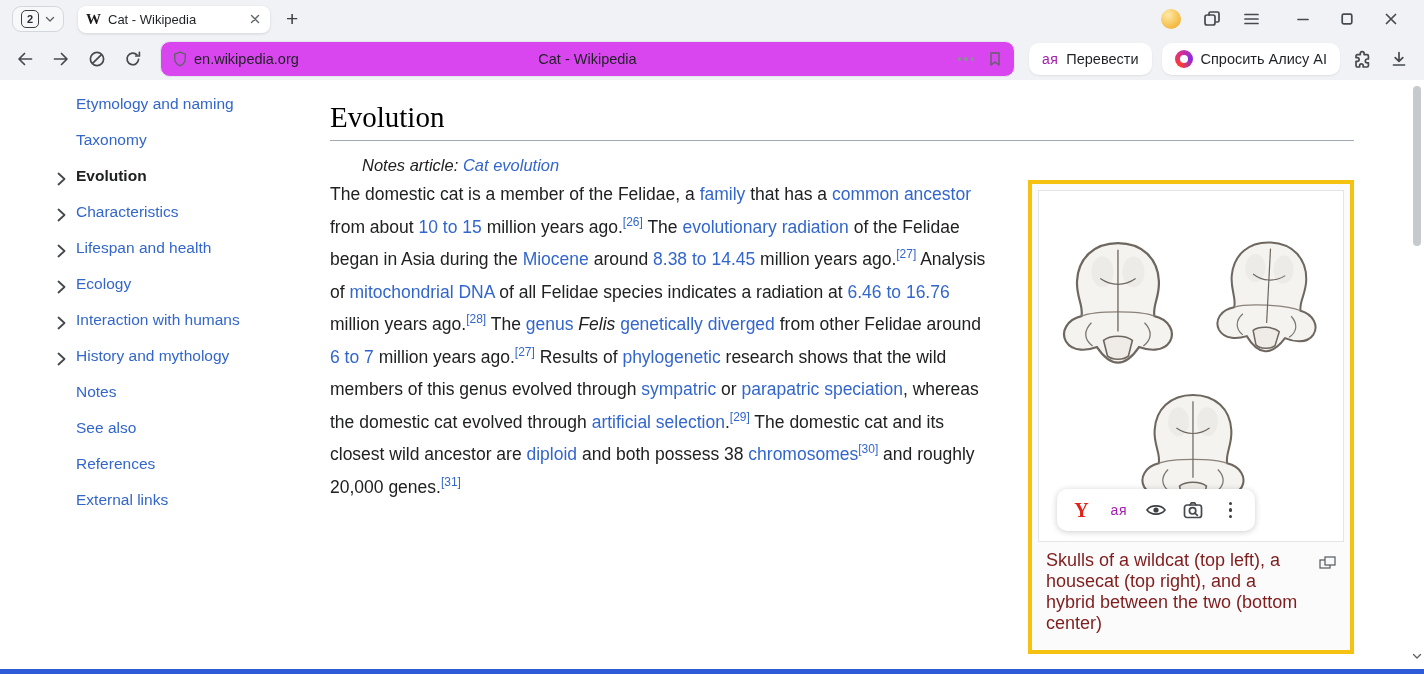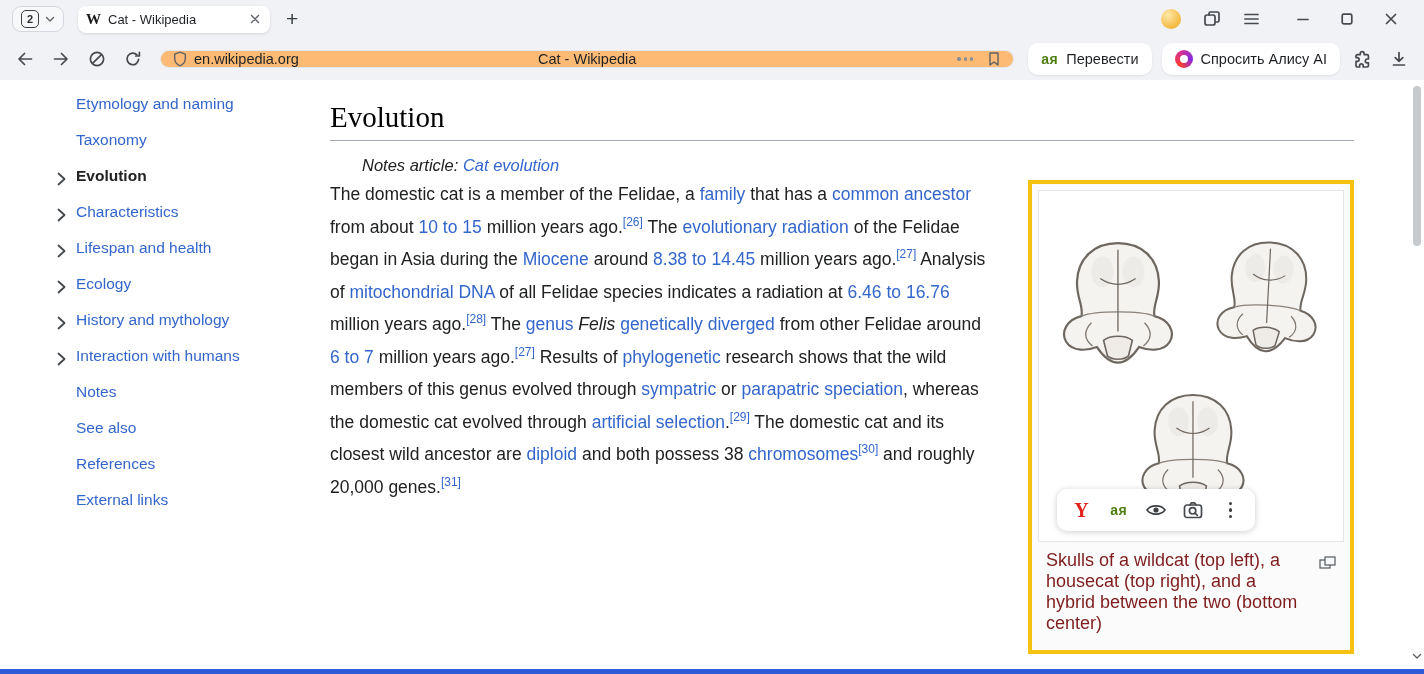--- a/index.html
+++ b/index.html
@@ -20,30 +20,30 @@
   .new-tab { margin-left: 12px; font-size: 21px; color: #3c4043; line-height: 20px; cursor: pointer; padding: 0 4px; }
   .tabbar-right { margin-left: auto; display: flex; align-items: center; gap: 22px; padding-right: 8px; }
   .avatar { width: 20px; height: 20px; border-radius: 50%;
     background: radial-gradient(circle at 35% 30%, #ffe9a8, #f3b73a 75%); }
   .icon-btn { display: flex; align-items: center; justify-content: center; cursor: pointer; }
   .win-controls { display: flex; align-items: center; gap: 30px; margin-left: 14px; padding-right: 10px; }
 
   
   .navbar { height: 42px; background: #f1f2f5; display: flex; align-items: center; padding: 0 12px; gap: 10px; flex: none; }
   .nav-ic { width: 26px; height: 26px; display: flex; align-items: center; justify-content: center; cursor: pointer; }
-  .urlbar { flex: 1; height: 18px; background: #fdba74; border: 1px solid #e3e6ea; border-radius: 10px;
+  .urlbar { flex: 1; height: 36px; background: #d946ef; border: 1px solid #e3e6ea; border-radius: 10px;
     display: flex; align-items: center; padding: 0 12px; position: relative; margin: 0 4px; }
   .url-domain { font-size: 14.5px; color: #1f2125; margin-left: 7px; }
   .url-title { position: absolute; left: 0; right: 0; text-align: center; font-size: 14.5px; color: #1f2125; pointer-events: none; }
   .url-right { margin-left: auto; display: flex; align-items: center; gap: 14px; }
   .hdots { display: flex; gap: 3px; cursor: pointer; }
   .hdots i { width: 3.4px; height: 3.4px; border-radius: 50%; background: #8a8f96; }
   .chip { height: 32px; background: #fff; border-radius: 10px; display: flex; align-items: center; gap: 8px;
     padding: 0 13px; font-size: 14.5px; color: #1f2125; box-shadow: 0 1px 2px rgba(0,0,0,.08); cursor: pointer; white-space: nowrap; }
-  .tr-glyph { font-weight: 700; font-size: 14px; color: #4d7c0f; letter-spacing: 0.5px; }
+  .tr-glyph { font-weight: 400; font-size: 14px; color: #a21caf; letter-spacing: 0.5px; }
   .alice-ring { width: 18px; height: 18px; border-radius: 50%; position: relative; flex: none;
     background: conic-gradient(from 210deg, #ff3e30, #d6308f, #8a2be2, #ff3e30); }
   .alice-ring::after { content: ""; position: absolute; left: 5px; top: 5px; width: 8px; height: 8px;
     border-radius: 50%; background: #fff; }
 
   
   .content { flex: 1; background: #fff; display: flex; position: relative; overflow: hidden; }
   .toc { width: 330px; flex: none; padding: 12px 0 0 57px; }
   .toc-item { position: relative; padding-left: 19px; margin-bottom: 13px; font-size: 15.5px; line-height: 23px; }
   .toc-chevron { position: absolute; left: 0; top: 5px; }
@@ -227,24 +227,24 @@
                 <path d="M1.5 1.5 L7.5 7 L1.5 12.5" fill="none" stroke="#44484d" stroke-width="1.8" stroke-linecap="round" stroke-linejoin="round"></path>
               </svg></span><span class="toc-link">Characteristics</span></div>
           <div class="toc-item"><span class="toc-chevron"><svg width="9" height="14" viewBox="0 0 9 14">
                 <path d="M1.5 1.5 L7.5 7 L1.5 12.5" fill="none" stroke="#44484d" stroke-width="1.8" stroke-linecap="round" stroke-linejoin="round"></path>
               </svg></span><span class="toc-link">Lifespan and health</span></div>
           <div class="toc-item"><span class="toc-chevron"><svg width="9" height="14" viewBox="0 0 9 14">
                 <path d="M1.5 1.5 L7.5 7 L1.5 12.5" fill="none" stroke="#44484d" stroke-width="1.8" stroke-linecap="round" stroke-linejoin="round"></path>
               </svg></span><span class="toc-link">Ecology</span></div>
           <div class="toc-item"><span class="toc-chevron"><svg width="9" height="14" viewBox="0 0 9 14">
                 <path d="M1.5 1.5 L7.5 7 L1.5 12.5" fill="none" stroke="#44484d" stroke-width="1.8" stroke-linecap="round" stroke-linejoin="round"></path>
+              </svg></span><span class="toc-link">Interaction with humans</span></div>
+          <div class="toc-item"><span class="toc-chevron"><svg width="9" height="14" viewBox="0 0 9 14">
+                <path d="M1.5 1.5 L7.5 7 L1.5 12.5" fill="none" stroke="#44484d" stroke-width="1.8" stroke-linecap="round" stroke-linejoin="round"></path>
               </svg></span><span class="toc-link">History and mythology</span></div>
-          <div class="toc-item"><span class="toc-chevron"><svg width="9" height="14" viewBox="0 0 9 14">
-                <path d="M1.5 1.5 L7.5 7 L1.5 12.5" fill="none" stroke="#44484d" stroke-width="1.8" stroke-linecap="round" stroke-linejoin="round"></path>
-              </svg></span><span class="toc-link">Interaction with humans</span></div>
           <div class="toc-item"><span class="toc-link">Notes</span></div>
           <div class="toc-item"><span class="toc-link">See also</span></div>
           <div class="toc-item"><span class="toc-link">References</span></div>
           <div class="toc-item"><span class="toc-link">External links</span></div>
         </div>
     </aside>
 
     <main class="article">
       <h2 class="sec-heading">Evolution</h2>
 

